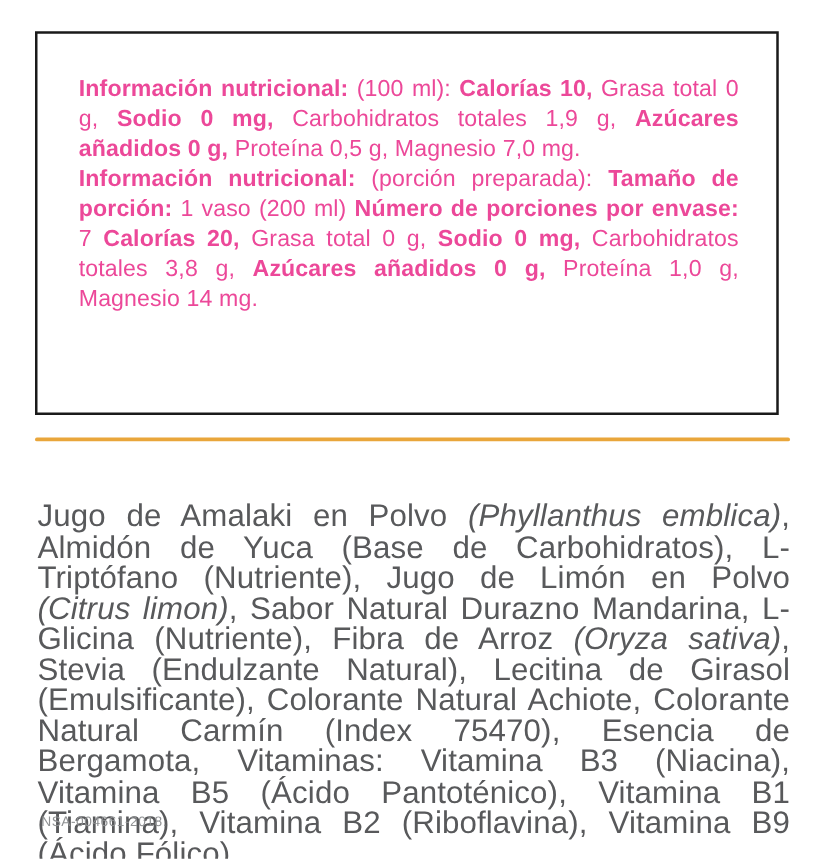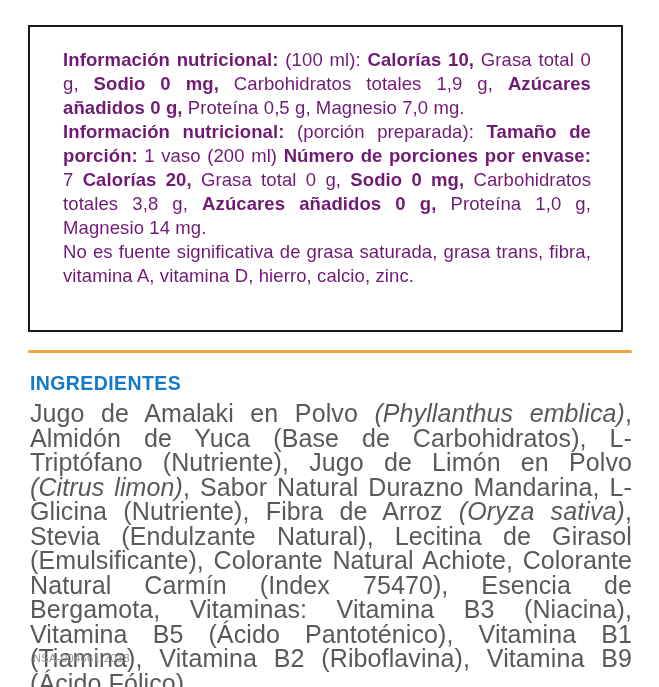--- a/index.html
+++ b/index.html
@@ -9,22 +9,22 @@
     font-family: "Liberation Sans", sans-serif;
     overflow: hidden;
   }
   .page { position: relative; width: 659px; height: 687px; background: #ffffff; }
 
   .nutrition-box {
     position: absolute;
     left: 28px; top: 25px;
     width: 595px; height: 307px;
     border: 2px solid #1a1a1a;
-    padding: 21px 30px 0 33px;
-    color: #701a75;
+    padding: 32px 30px 0 33px;
+    color: #ec4899;
   }
   .np {
     font-size: 18.5px;
     line-height: 24px;
     text-align: justify;
     letter-spacing: 0.1px;
   }
   .seg-bold { font-weight: bold; }
   .seg-italic { font-style: italic; }
   .seg-regular { font-weight: normal; }
@@ -67,24 +67,22 @@
   }
 </style>
 </head>
 <body>
 
 <div class="page">
 
   <div class="nutrition-box">
     <p class="np"><span class="seg-bold">Información nutricional:</span><span class="seg-regular"> (100 ml): </span><span class="seg-bold">Calorías 10,</span><span class="seg-regular"> Grasa total 0 g, </span><span class="seg-bold">Sodio 0 mg,</span><span class="seg-regular"> Carbohidratos totales 1,9 g, </span><span class="seg-bold">Azúcares añadidos 0 g,</span><span class="seg-regular"> Proteína 0,5 g, Magnesio 7,0 mg.</span></p>
     <p class="np"><span class="seg-bold">Información nutricional:</span><span class="seg-regular"> (porción preparada): </span><span class="seg-bold">Tamaño de porción:</span><span class="seg-regular"> 1 vaso (200 ml) </span><span class="seg-bold">Número de porciones por envase:</span><span class="seg-regular"> 7 </span><span class="seg-bold">Calorías 20,</span><span class="seg-regular"> Grasa total 0 g, </span><span class="seg-bold">Sodio 0 mg,</span><span class="seg-regular"> Carbohidratos totales 3,8 g, </span><span class="seg-bold">Azúcares añadidos 0 g,</span><span class="seg-regular"> Proteína 1,0 g, Magnesio 14 mg.</span></p>
-    <p class="np"><span class="seg-regular">No es fuente significativa de grasa saturada, grasa trans, fibra, vitamina A, vitamina D, hierro, calcio, zinc.</span></p>
   </div>
 
   <hr class="divider">
 
-  <h2 class="ingredients-title">INGREDIENTES</h2>
 
   <p class="ingredients-text"><span class="seg-regular">Jugo de Amalaki en Polvo </span><span class="seg-italic">(Phyllanthus emblica)</span><span class="seg-regular">, Almidón de Yuca (Base de Carbohidratos), L-Triptófano (Nutriente), Jugo de Limón en Polvo </span><span class="seg-italic">(Citrus limon)</span><span class="seg-regular">, Sabor Natural Durazno Mandarina, L-Glicina (Nutriente), Fibra de Arroz </span><span class="seg-italic">(Oryza sativa)</span><span class="seg-regular">, Stevia (Endulzante Natural), Lecitina de Girasol (Emulsificante), Colorante Natural Achiote, Colorante Natural Carmín (Index 75470), Esencia de Bergamota, Vitaminas: Vitamina B3 (Niacina), Vitamina B5 (Ácido Pantoténico), Vitamina B1 (Tiamina), Vitamina B2 (Riboflavina), Vitamina B9 (Ácido Fólico).</span></p>
 
   <div class="footer-reg">NSA-004661-2018.</div>
 
 </div>
 
 </body></html>

